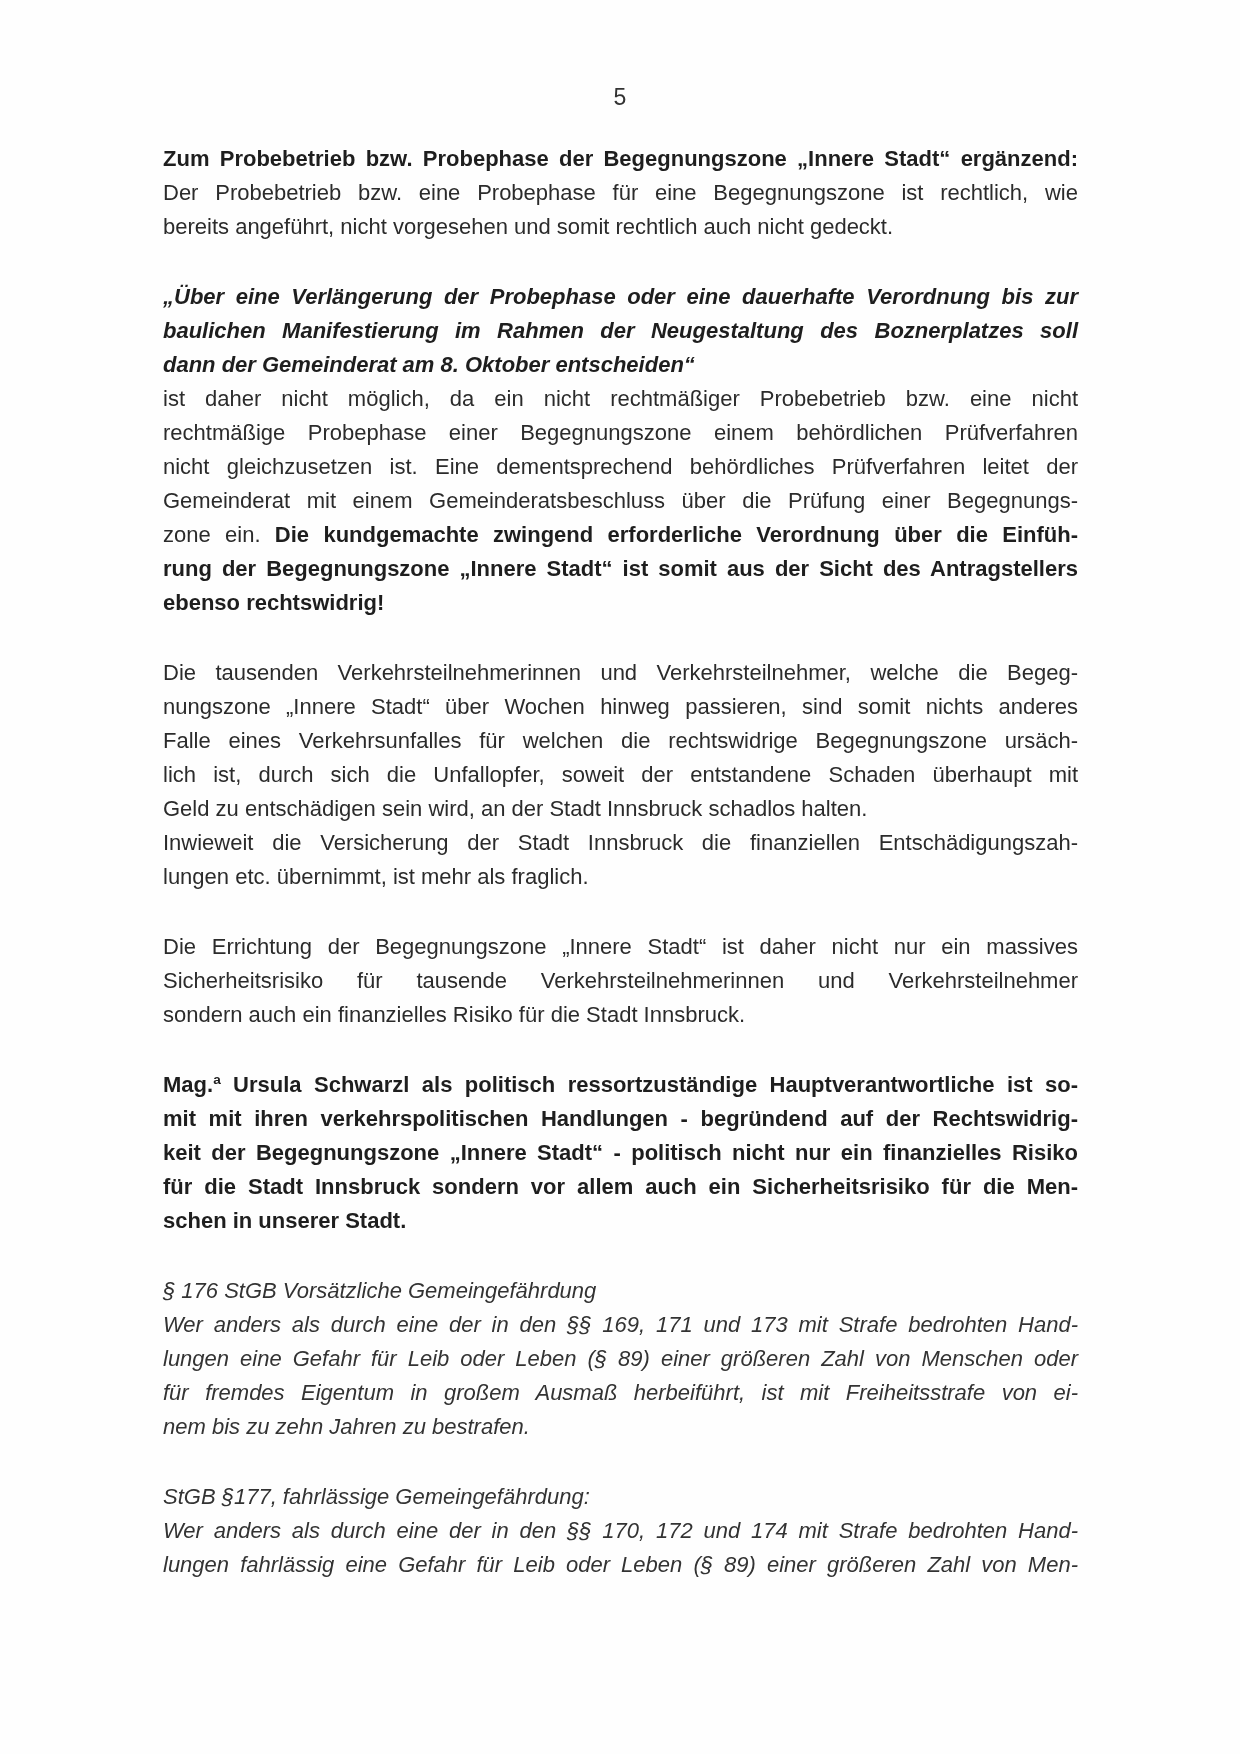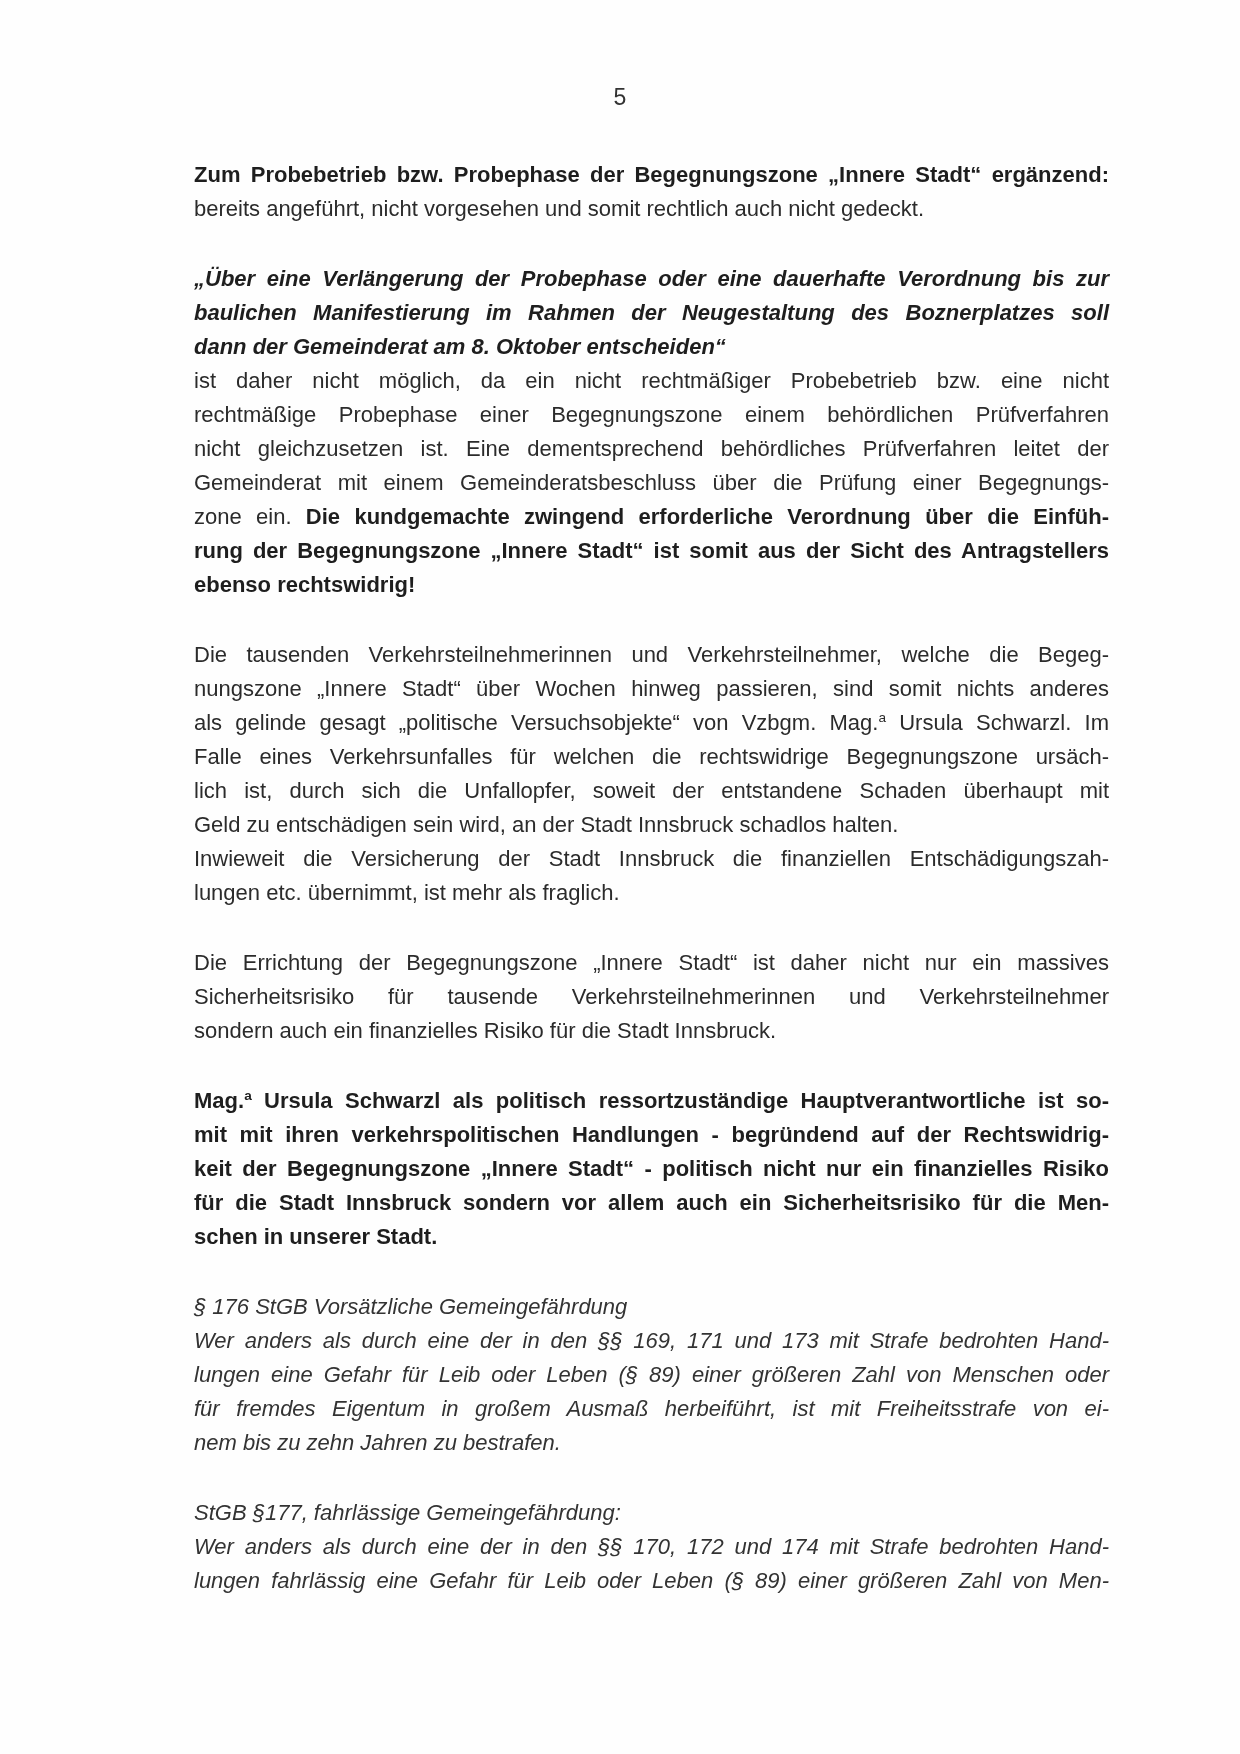--- a/index.html
+++ b/index.html
@@ -20,24 +20,23 @@
     position: absolute;
     top: 84px;
     left: 0;
     width: 1240px;
     text-align: center;
     font-size: 23px;
     color: #333333;
   }
   .content {
     position: absolute;
-    top: 158px;
+    top: 142px;
     left: 163px;
     width: 915px;
-    margin-left: 31px;
   }
   .para {
     margin: 0 0 36px 0;
   }
   .line {
     font-size: 22px;
     line-height: 34px;
     text-align: left;
     white-space: normal;
   }
@@ -56,38 +55,38 @@
   }
 </style>
 </head>
 <body>
 
 <div class="page">
   <div class="page-number">5</div>
   <div class="content">
       <div class="para normal">
         <div class="line just"><span class="b ">Zum Probebetrieb bzw. Probephase der Begegnungszone „Innere Stadt“ ergänzend:</span></div>
+        <div class="line just"><span class="">Der Probebetrieb bzw. eine Probephase für eine Begegnungszone ist rechtlich, wie</span></div>
         <div class="line left"><span class="">bereits angeführt, nicht vorgesehen und somit rechtlich auch nicht gedeckt.</span></div>
       </div>
       <div class="para normal">
         <div class="line just"><span class="b i ">„Über eine Verlängerung der Probephase oder eine dauerhafte Verordnung bis zur</span></div>
         <div class="line just"><span class="b i ">baulichen Manifestierung im Rahmen der Neugestaltung des Boznerplatzes soll</span></div>
         <div class="line left"><span class="b i ">dann der Gemeinderat am 8. Oktober entscheiden“</span></div>
         <div class="line just"><span class="">ist daher nicht möglich, da ein nicht rechtmäßiger Probebetrieb bzw. eine nicht</span></div>
         <div class="line just"><span class="">rechtmäßige Probephase einer Begegnungszone einem behördlichen Prüfverfahren</span></div>
         <div class="line just"><span class="">nicht gleichzusetzen ist. Eine dementsprechend behördliches Prüfverfahren leitet der</span></div>
         <div class="line just"><span class="">Gemeinderat mit einem Gemeinderatsbeschluss über die Prüfung einer Begegnungs-</span></div>
         <div class="line just"><span class="">zone ein. </span><span class="b ">Die kundgemachte zwingend erforderliche Verordnung über die Einfüh-</span></div>
         <div class="line just"><span class="b ">rung der Begegnungszone „Innere Stadt“ ist somit aus der Sicht des Antragstellers</span></div>
         <div class="line left"><span class="b ">ebenso rechtswidrig!</span></div>
       </div>
       <div class="para normal">
         <div class="line just"><span class="">Die tausenden Verkehrsteilnehmerinnen und Verkehrsteilnehmer, welche die Begeg-</span></div>
         <div class="line just"><span class="">nungszone „Innere Stadt“ über Wochen hinweg passieren, sind somit nichts anderes</span></div>
-        <div class="line just"><span class="">als gelinde gesagt „politische Versuchsobjekte“ von Vzbgm. Mag.</span><span class="sup">a</span><span class=""> Ursula Schwarzl. Im</span></div>
         <div class="line just"><span class="">Falle eines Verkehrsunfalles für welchen die rechtswidrige Begegnungszone ursäch-</span></div>
         <div class="line just"><span class="">lich ist, durch sich die Unfallopfer, soweit der entstandene Schaden überhaupt mit</span></div>
         <div class="line left"><span class="">Geld zu entschädigen sein wird, an der Stadt Innsbruck schadlos halten.</span></div>
         <div class="line just"><span class="">Inwieweit die Versicherung der Stadt Innsbruck die finanziellen Entschädigungszah-</span></div>
         <div class="line left"><span class="">lungen etc. übernimmt, ist mehr als fraglich.</span></div>
       </div>
       <div class="para normal">
         <div class="line just"><span class="">Die Errichtung der Begegnungszone „Innere Stadt“ ist daher nicht nur ein massives</span></div>
         <div class="line just"><span class="">Sicherheitsrisiko für tausende Verkehrsteilnehmerinnen und Verkehrsteilnehmer</span></div>
         <div class="line left"><span class="">sondern auch ein finanzielles Risiko für die Stadt Innsbruck.</span></div>

